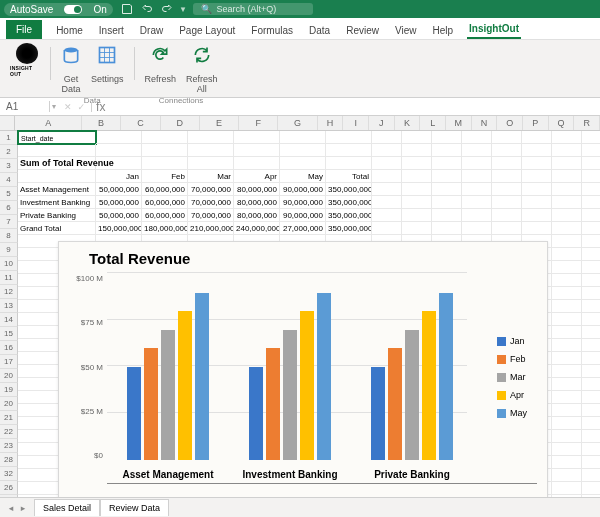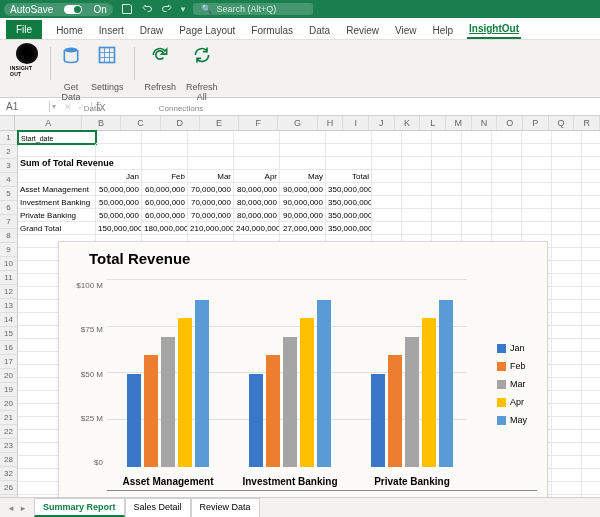--- a/index.html
+++ b/index.html
@@ -7,25 +7,25 @@
 .titlebar { height:18px; background:#1a7f4f; color:#fff; display:flex; align-items:center; font-size:10px; padding:0 4px; gap:8px; }
 .autosave { background:rgba(255,255,255,.18); border-radius:8px; padding:0 6px; display:flex; align-items:center; gap:11px; height:13px; }
 .toggle { width:18px; height:9px; background:#fff; border-radius:5px; position:relative; }
 .toggle::after { content:""; position:absolute; width:7px; height:7px; background:#1a7f4f; border-radius:50%; top:1px; right:1px; }
 .qat-icon { width:12px; height:12px; fill:#fff; opacity:.85; }
 .title-center { flex:1; text-align:center; font-size:10px; opacity:.9; }
 .searchbox { background:rgba(255,255,255,.18); border-radius:3px; padding:1px 8px; font-size:9px; display:flex; align-items:center; gap:4px; width:120px; }
 .ribbon-tabs { height:22px; background:#fff; display:flex; align-items:flex-end; padding:0 6px; gap:12px; font-size:10px; color:#444; border-bottom:1px solid #e0e0e0; }
 .ribbon-tab { padding:4px 2px 3px; cursor:pointer; }
 .ribbon-tab.file { background:#107c41; color:#fff; padding:4px 10px; }
-.ribbon-tab.active { border-bottom:2px solid #107c41; color:#107c41; font-weight:600;text-decoration:underline; }
+.ribbon-tab.active { border-bottom:2px solid #107c41; color:#107c41; font-weight:600; }
 .ribbon { height:58px; background:#f3f2f1; border-bottom:1px solid #d0d0d0; display:flex; padding:3px 6px; gap:2px; }
 .ribbon-group { display:flex; flex-direction:column; align-items:center; padding:0 4px; }
 .ribbon-group-btns { display:flex; gap:2px; flex:1; align-items:flex-start; }
-.ribbon-btn { display:flex; flex-direction:column; align-items:center; gap:17px; padding:2px 4px; cursor:pointer; font-size:9px; color:#555; }
+.ribbon-btn { display:flex; flex-direction:column; align-items:center; gap:9px; padding:2px 4px; cursor:pointer; font-size:9px; color:#555; }
 .ribbon-icon { width:20px; height:20px; display:flex; align-items:center; justify-content:center; }
 .ribbon-group-label { font-size:8px; color:#888; }
 .divider { width:1px; background:#d0d0d0; margin:4px 0 14px; }
 .logo-circle { width:34px; height:34px; display:flex; flex-direction:column; align-items:center; justify-content:center; font-size:5px; font-weight:700; letter-spacing:.3px; }
 .logo-dot { width:22px; height:22px; background:radial-gradient(circle,#000 30%,#222); border-radius:50%; margin-bottom:1px; }
 .formula-bar { height:18px; border-bottom:1px solid #d0d0d0; display:flex; align-items:center; font-size:10px; }
 .namebox { width:50px; border-right:1px solid #d0d0d0; padding:0 6px; color:#666; }
 .fb-btns { display:flex; gap:6px; padding:0 6px; border-right:1px solid #d0d0d0; }
 .fx { font-size:12px; color:#888; padding:0 4px;text-align:center; }
 .grid-wrap { position:relative; }
@@ -37,21 +37,21 @@
 .grid-body { display:flex; }
 .row-headers { display:flex; flex-direction:column; }
 .cells { position:relative; flex:1; }
 .cell-row { display:flex; height:13px; }
 .cell { border-right:1px solid #e8e8e8; border-bottom:1px solid #e8e8e8; font-size:8px; line-height:13px; padding:0 2px; overflow:hidden; white-space:nowrap; }
 .cell.sel { outline:2px solid #107c41; outline-offset:-1px; background:#fff; }
 .cell.right { text-align:right; }
 .pivot-title { font-weight:600; font-size:9px; }
 .chart-box { position:absolute; left:40px; top:110px; width:490px; height:265px; background:#fcfbf8; border:1px solid #d8d8d8; box-shadow:0 1px 3px rgba(0,0,0,.1); }
 .chart-title { font-size:15px; font-weight:700; padding:8px 0 2px 30px; }
-.chart-area { position:relative; height:210px; margin:12px 10px 0 48px; display:flex; }
+.chart-area { position:relative; height:210px; margin:5px 10px 0 48px; display:flex; }
 .y-axis { position:absolute; left:-38px; top:0; bottom:24px; width:34px; display:flex; flex-direction:column; justify-content:space-between; text-align:right; font-size:8px; color:#666; }
 .plot { flex:1; position:relative; border-bottom:1px solid #888; display:flex; padding-bottom:24px; }
 .gridline { position:absolute; left:0; right:70px; border-top:1px solid #e0e0e0; }
 .cat-group { flex:1; display:flex; align-items:flex-end; justify-content:center; gap:3px; position:relative; padding:0 4px 0 4px; height:186px; }
 .bar { width:14px; }
 .cat-label { position:absolute; bottom:-20px; left:0; right:0; text-align:center; font-size:10px; font-weight:700; }
 .legend { position:absolute; right:10px; top:62px; display:flex; flex-direction:column; gap:8px; font-size:9px; }
 .legend-item { display:flex; align-items:center; gap:4px; }
 .swatch { width:9px; height:9px; }
 .sheet-tabs { position:absolute; bottom:0; left:0; right:0; height:20px; background:#f3f2f1; border-top:1px solid #d0d0d0; display:flex; align-items:center; padding:0 6px; gap:0; }
@@ -800,17 +800,16 @@
       </div>
   </div>
 </div>
 
 <div class="sheet-tabs">
   <div class="sheet-nav">
     <span>◂</span>
     <span>▸</span>
   </div>
   <div id="sheet-tabs-container" style="display:flex">
-      <div class="sheet-tab active">Summary Report</div>
       <div class="sheet-tab">Sales Detail</div>
       <div class="sheet-tab">Review Data</div>
     </div>
 </div>
 
 </body></html>

